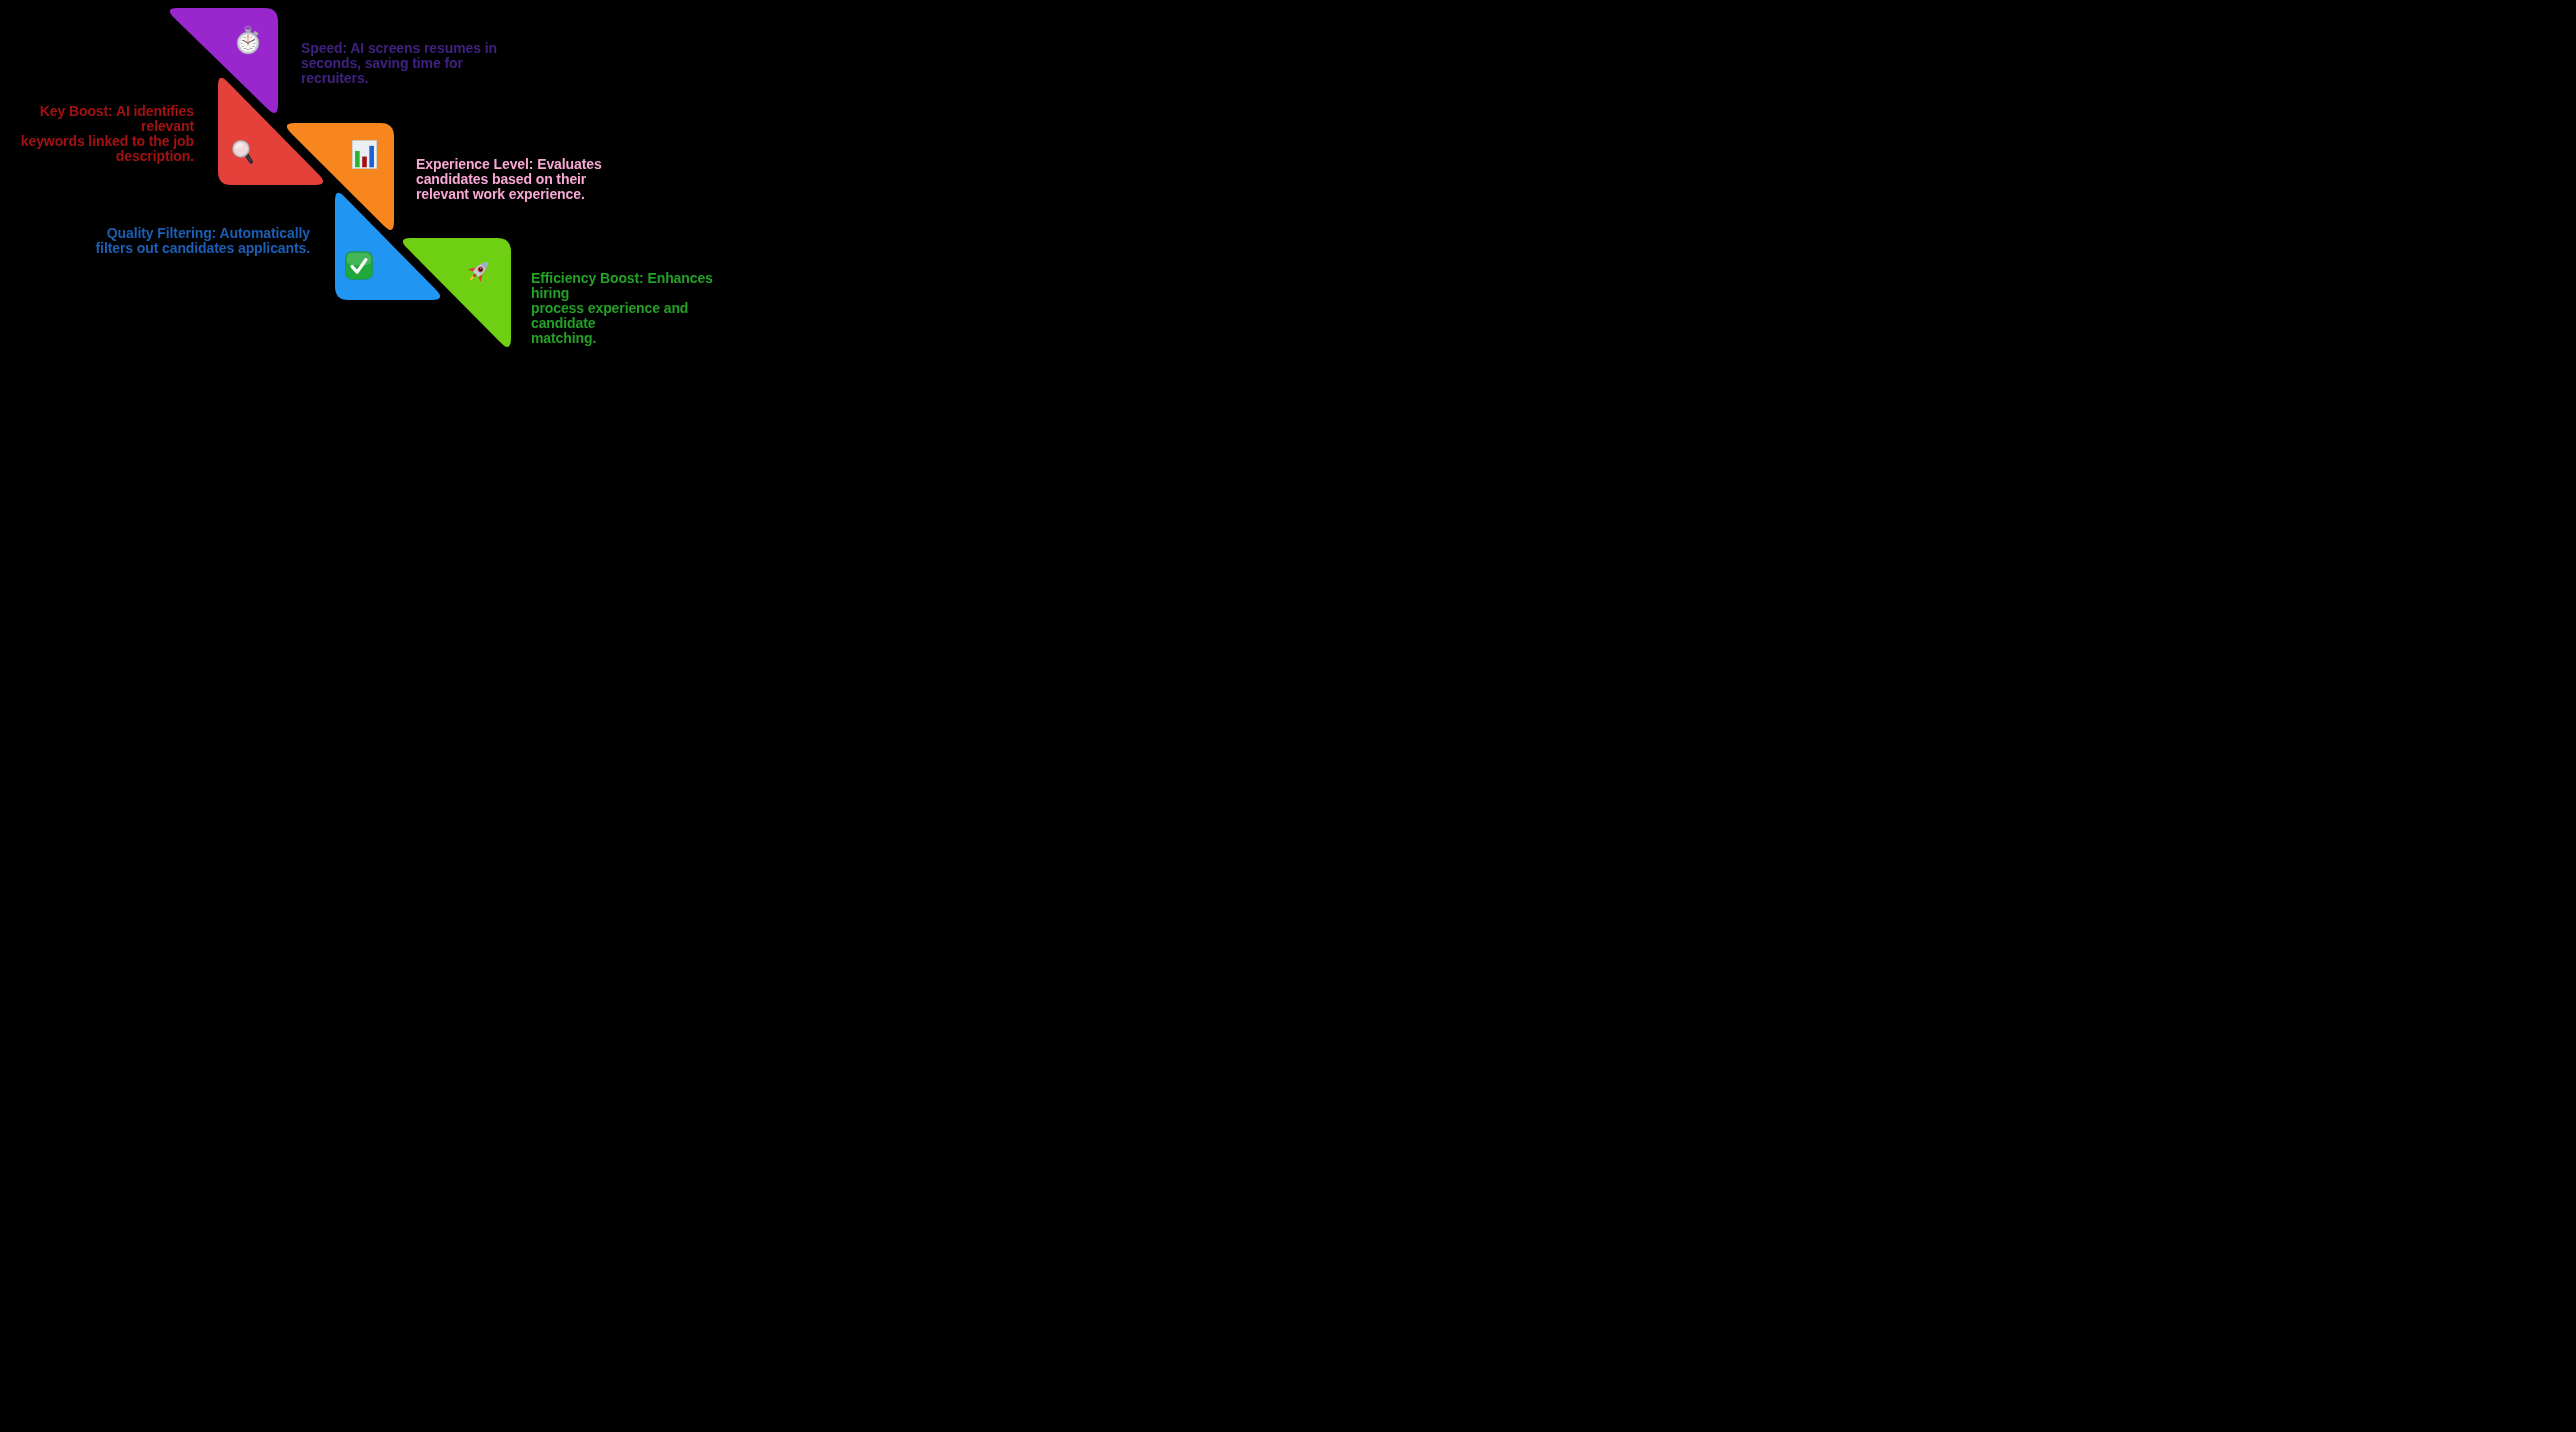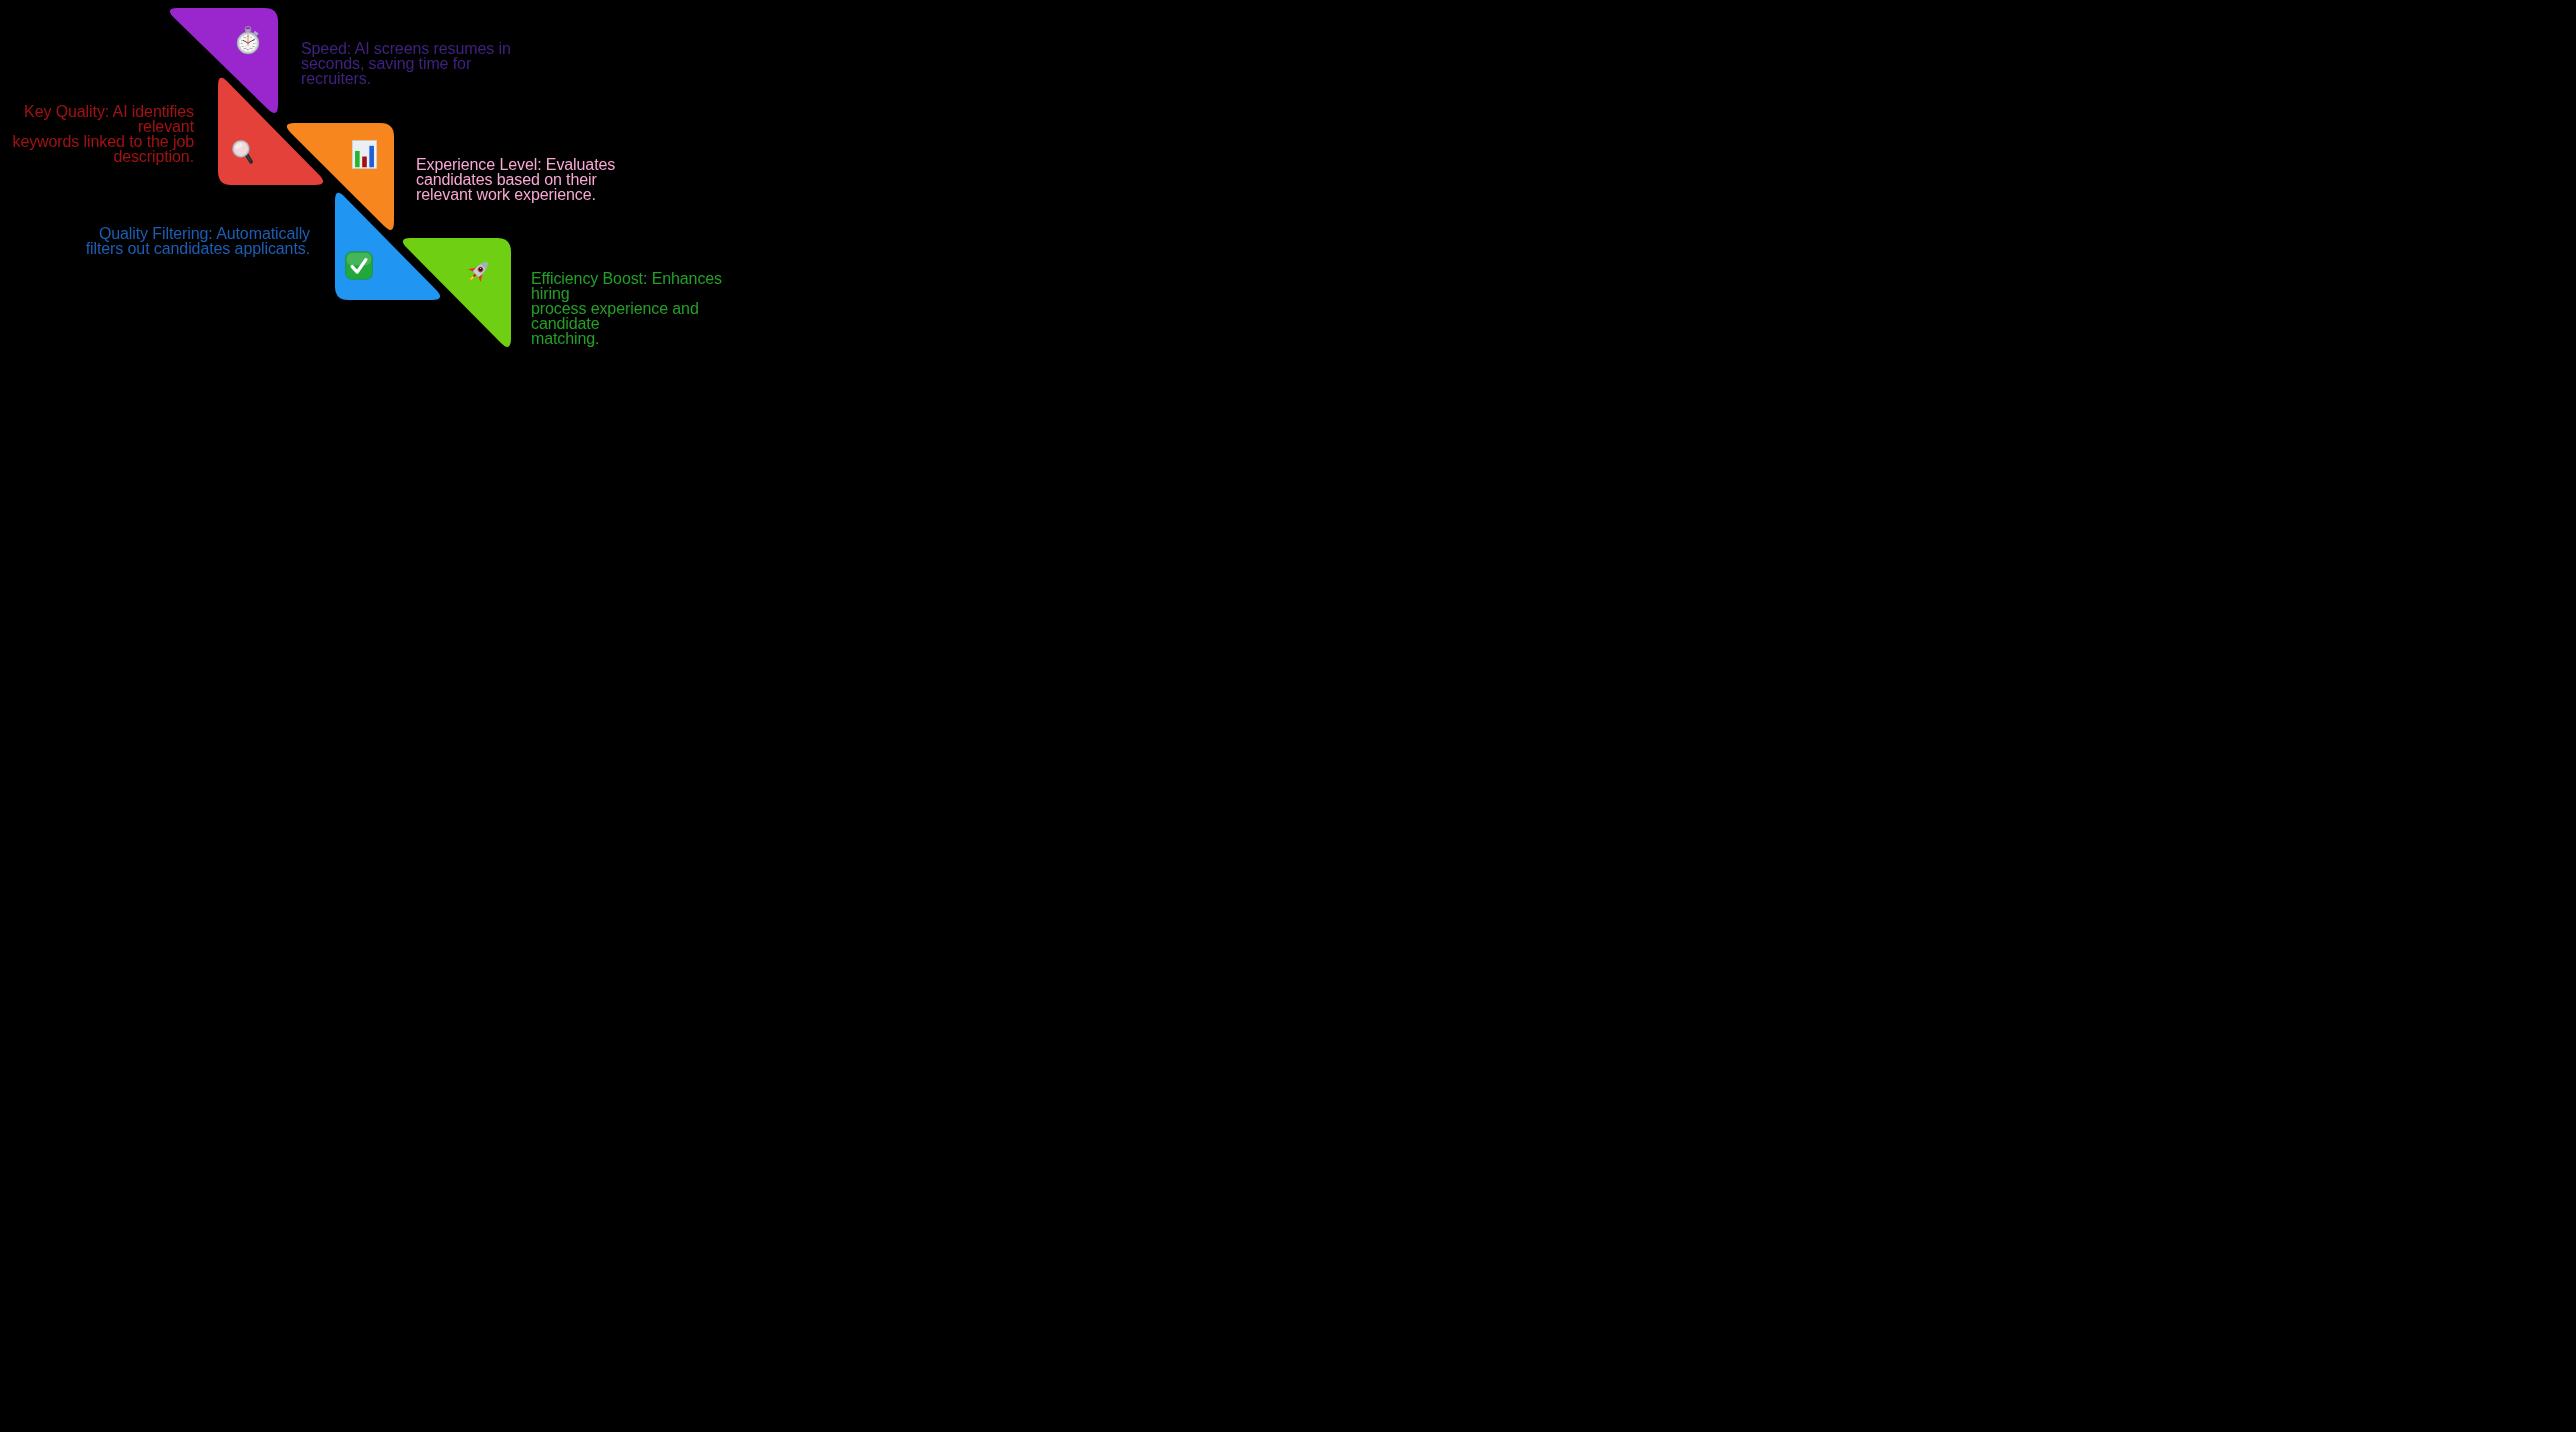--- a/index.html
+++ b/index.html
@@ -7,23 +7,23 @@
   .canvas {
     position: relative;
     width: 723px;
     height: 358px;
     background: #000;
     overflow: hidden;
   }
   .shape, .icon { position: absolute; display: block; }
   .label {
     position: absolute;
-    font-size: 16px;
+    font-size: 14px;
     line-height: 15px;
-    font-weight: 400;
+    font-weight: 700;
     white-space: pre-line;
     letter-spacing: -0.1px;
   }
   .align-right { text-align: right; }
   .align-left  { text-align: left; }
   .dial-num { font-size: 4.6px; fill: #5a5f66; font-family: "Liberation Sans", sans-serif; }
 </style>
 </head>
 <body>
 
@@ -72,21 +72,21 @@
     <svg class="shape" style="left:218px;top:72px" width="111" height="113" viewBox="0 0 100 100" preserveAspectRatio="none">
       <path d="M0 12 L0 88 Q0 100 12 100 L87 100 Q100 100 91 91 L9 9 Q0 0 0 12 Z" fill="#e5413b"></path>
     </svg>
     <svg class="icon" style="left:231px;top:139px" width="25" height="29" viewBox="0 0 48 56">
       <line x1="29.5" y1="29.5" x2="38.5" y2="44" stroke="#26292e" stroke-width="7.5" stroke-linecap="round"></line>
       <line x1="31" y1="32" x2="37" y2="41.5" stroke="#ffffff" stroke-width="1.2" opacity="0.25" stroke-linecap="round"></line>
       <circle cx="19" cy="19" r="16.5" fill="none" stroke="#9298a0" stroke-width="1.2"></circle>
       <circle cx="19" cy="19" r="15" fill="#f0d9da" stroke="#bcc1c9" stroke-width="2.6"></circle>
       <ellipse cx="15" cy="13.5" rx="8" ry="4.5" fill="#ffffff" opacity="0.45" transform="rotate(-25 15 13.5)"></ellipse>
     </svg>
-    <div class="label align-right" style="right: 529px; top: 104px; color: rgb(162, 18, 18);">Key Quality: AI identifies relevant
+    <div class="label align-right" style="right: 529px; top: 104px; color: rgb(162, 18, 18);">Key Boost: AI identifies relevant
 keywords linked to the job
 description.</div>
   </div>
 
   <div>
     <svg class="shape" style="left:281px;top:123px" width="113" height="113" viewBox="0 0 100 100" preserveAspectRatio="none">
       <path d="M12 0 L88 0 Q100 0 100 12 L100 87 Q100 100 91 91 L9 9 Q0 0 12 0 Z" fill="#f8861e"></path>
     </svg>
     <svg class="icon" style="left:352px;top:140px" width="25" height="29" viewBox="0 0 49 56">
       <rect x="0.5" y="0.5" width="48" height="55" fill="#f2f5f7" stroke="#b7c6d2" stroke-width="1"></rect>

